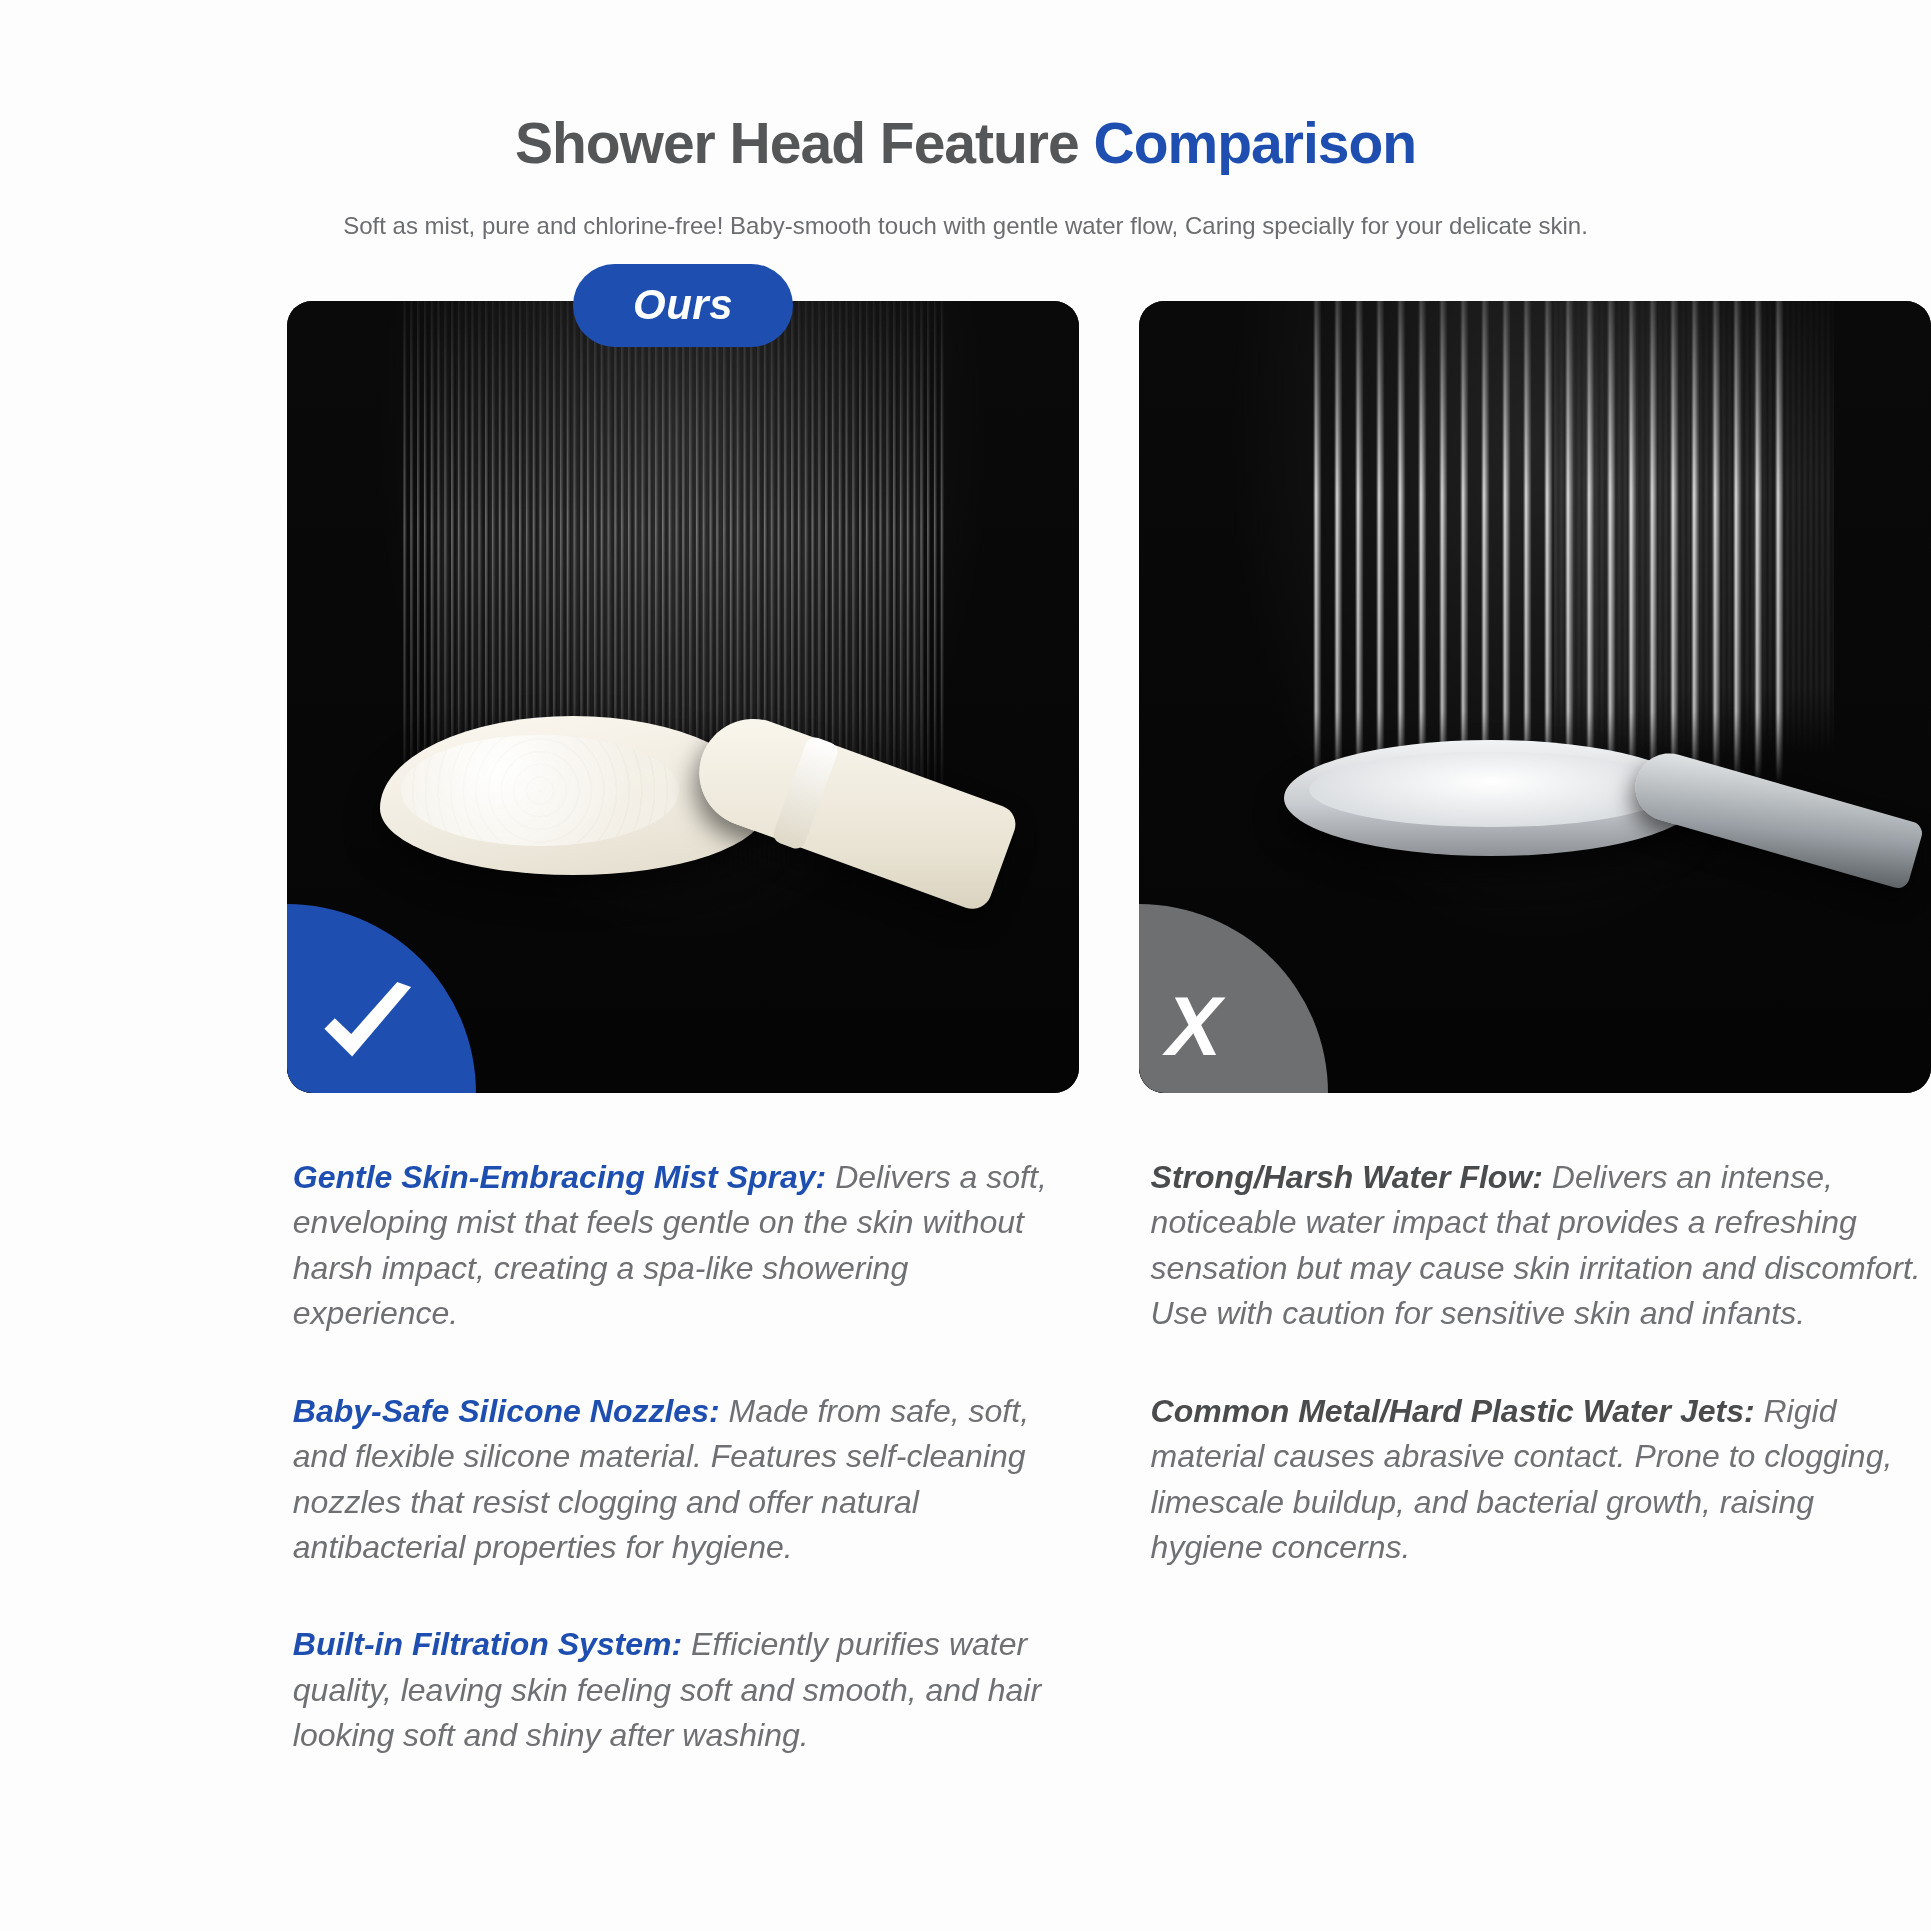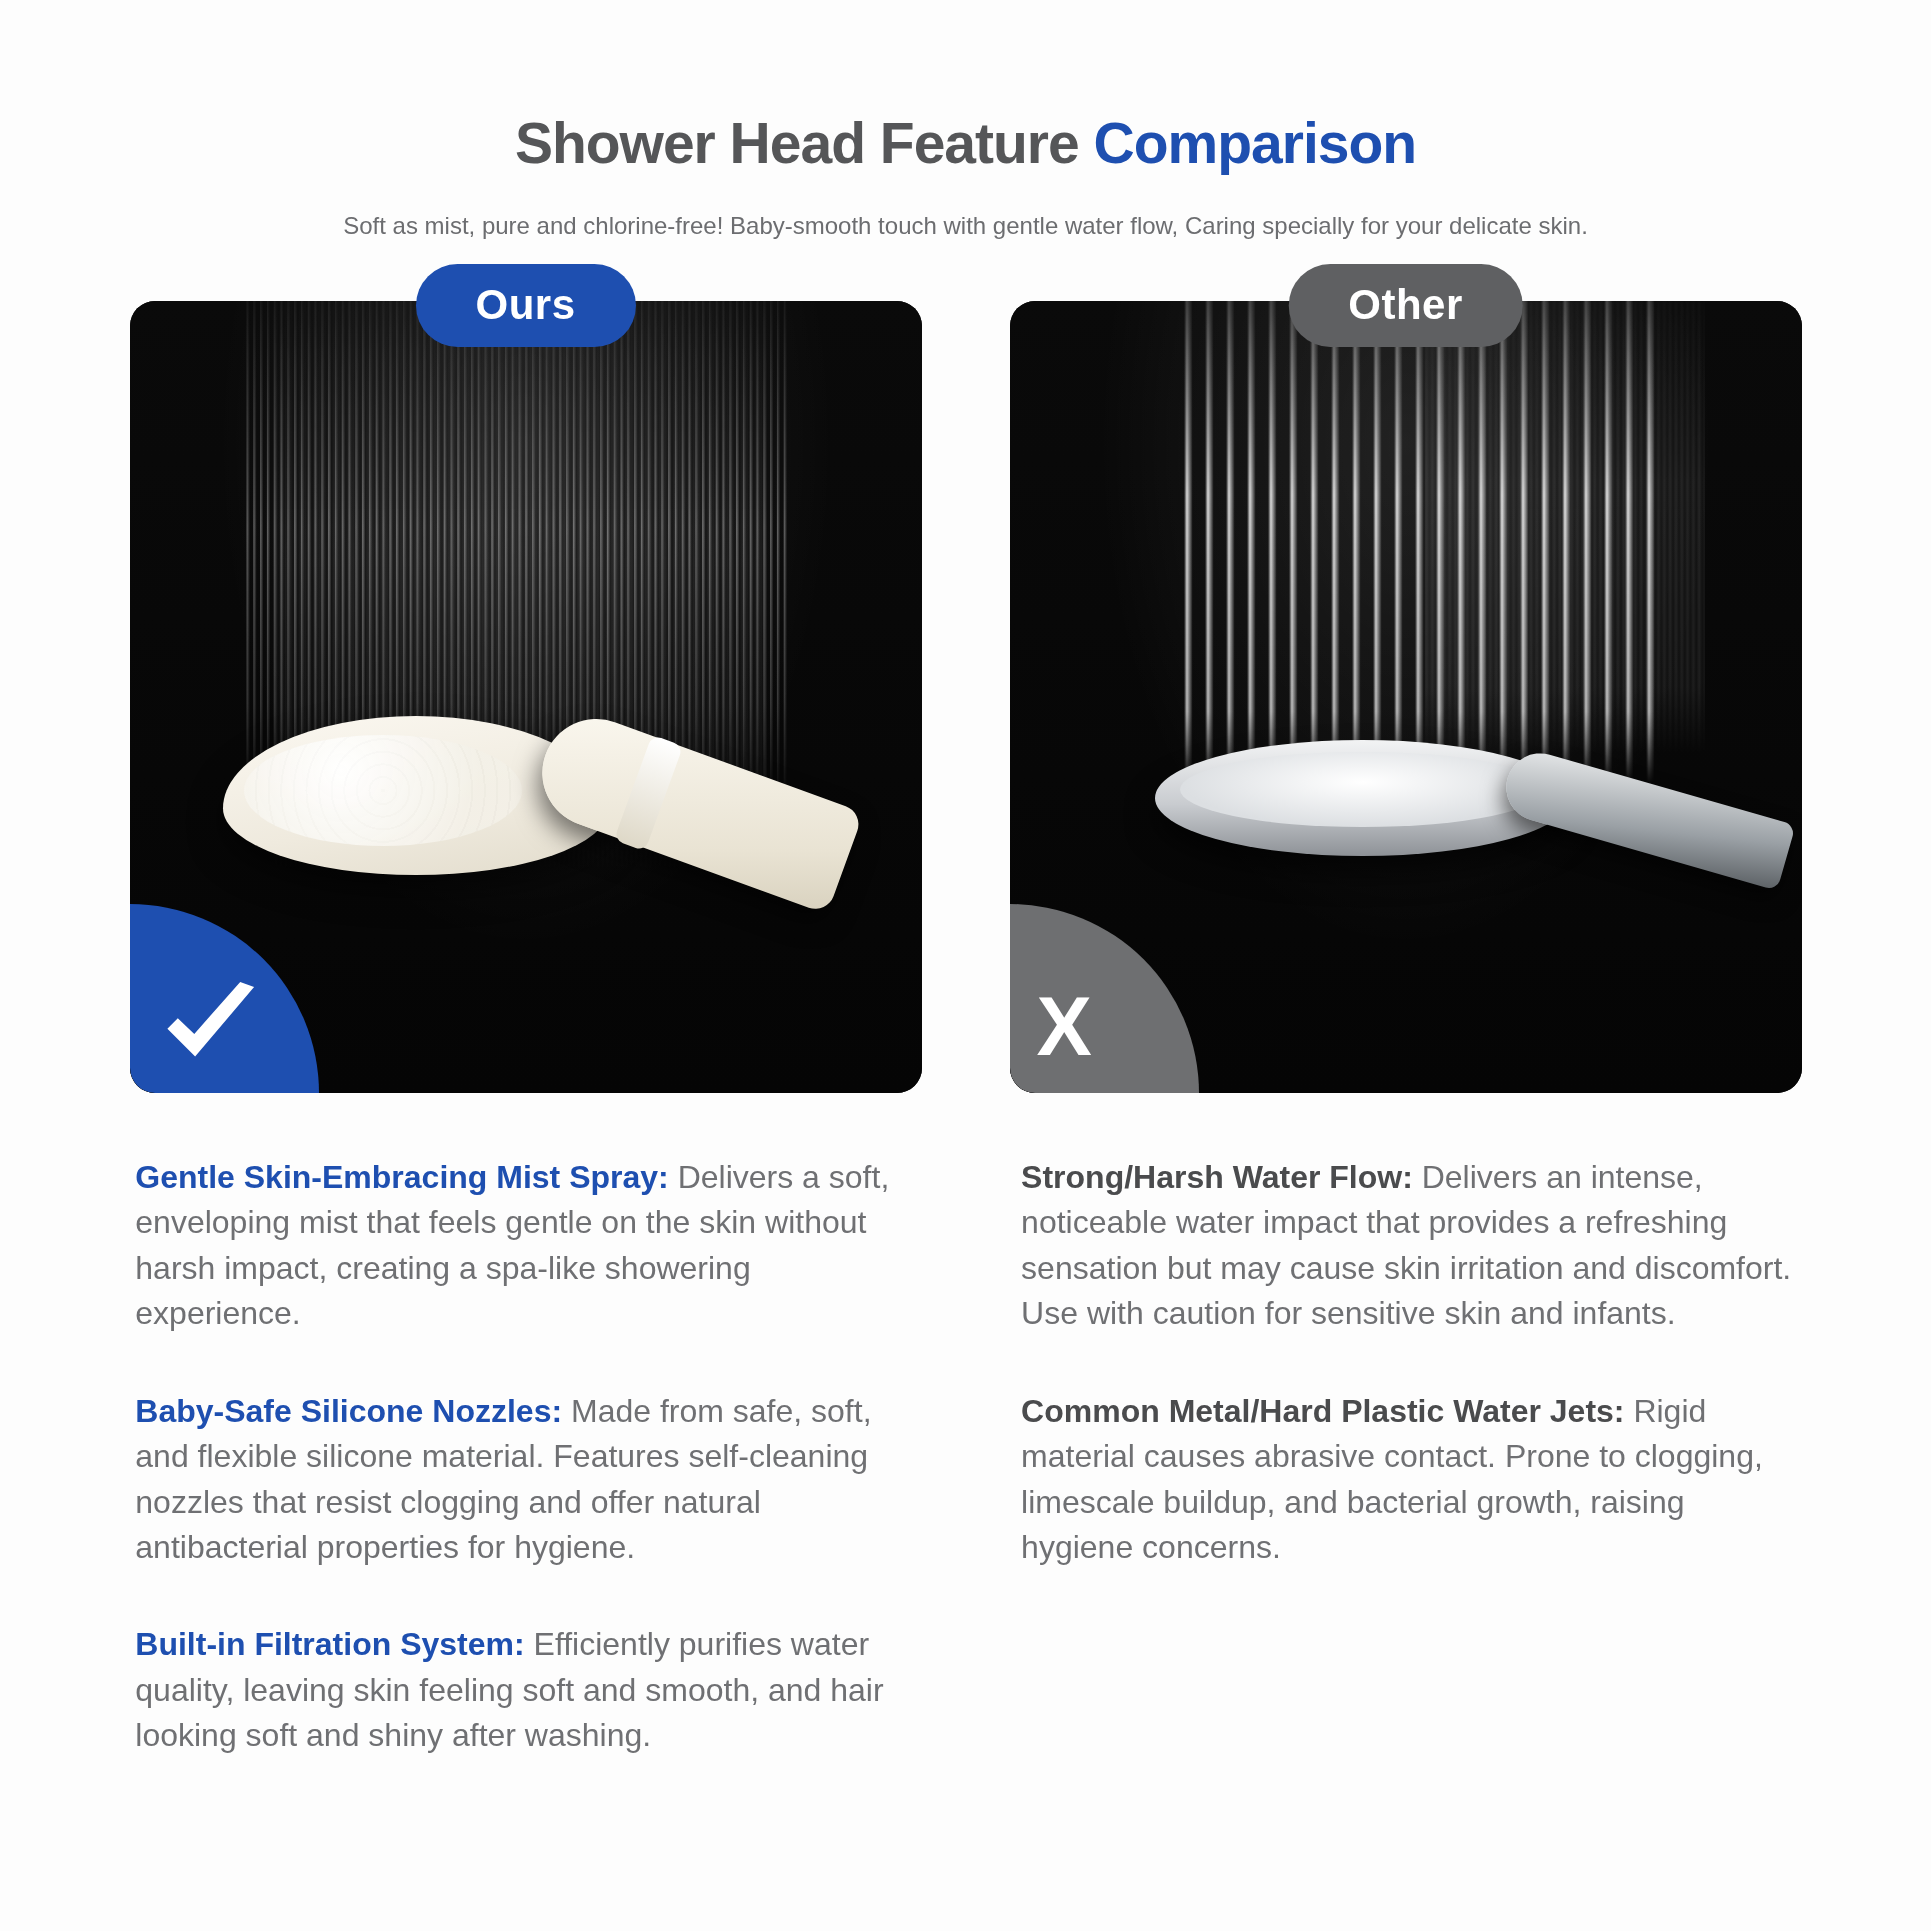--- a/index.html
+++ b/index.html
@@ -35,23 +35,24 @@
     text-align: center;
     font-size: 24px;
     line-height: 1.42;
     color: #6c6d70;
     font-weight: 400;
   }
 
   
   .columns {
     display: flex;
-    justify-content: center;
-    gap: 88px;
+    justify-content: flex-end;
+    gap: 60px;
     margin-top: 58px;
+    font-style: italic;
   }
   .col { width: 792px; position: relative; }
 
   
   .badge {
     position: absolute;
     top: -37px;
     left: 50%;
     transform: translateX(-50%);
     z-index: 5;
@@ -278,21 +279,20 @@
         </div>
         <div class="feature">
           <p>
             <span class="lede">Built-in Filtration System:</span><span> Efficiently purifies water quality, leaving skin feeling soft and smooth, and hair looking soft and shiny after washing.</span>
           </p>
         </div>
       </div>
     </div>
 
     <div class="col other">
-      <div class="badge other">Other</div>
 
       <div class="photo">
         <div class="vignette"></div>
         <div class="streaks-hard"></div>
         <div class="streaks-hard mist"></div>
         <div class="head-other"></div>
         <div class="handle-other"></div>
 
         <div class="corner-mark bad">
           <span class="glyph">X</span>

